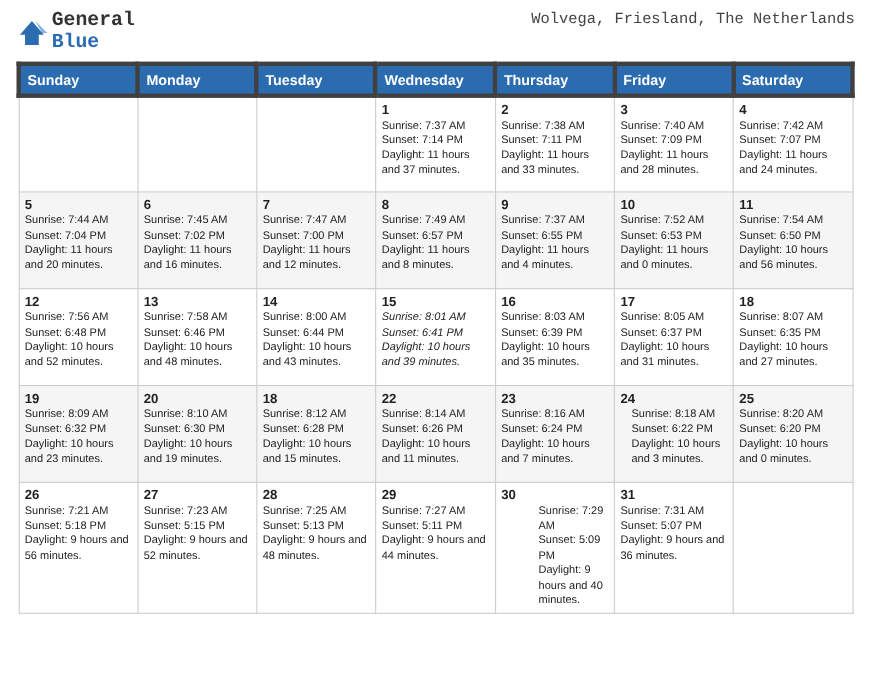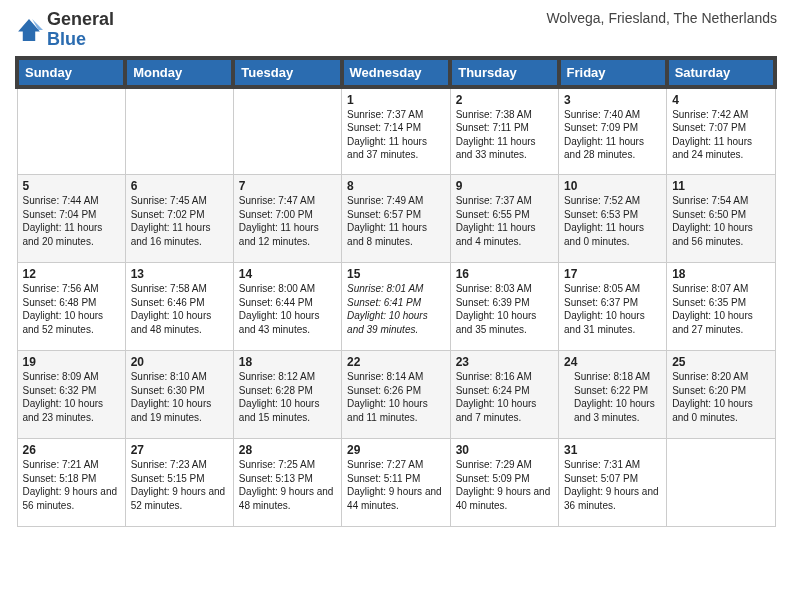--- a/index.html
+++ b/index.html
@@ -8,20 +8,21 @@
       background: #fff;
       width: 792px;
       min-height: 612px;
       padding: 10px 15px 15px 15px;
     }
     .header {
       display: flex;
       justify-content: space-between;
       align-items: flex-start;
       margin-bottom: 6px;
+      font-family: Liberation Mono, monospace;
     }
     .logo {
       display: flex;
       align-items: center;
       gap: 4px;
     }
     .logo-text {
       font-size: 18px;
       font-weight: bold;
       line-height: 1.1;
@@ -299,21 +300,21 @@
 Daylight: 9 hours and 48 minutes.</div>
         </td>
         <td>
           <span class="day-num">29</span>
           <div class="day-info" style="white-space: pre-line;">Sunrise: 7:27 AM
 Sunset: 5:11 PM
 Daylight: 9 hours and 44 minutes.</div>
         </td>
         <td>
           <span class="day-num">30</span>
-          <div class="day-info" style="white-space: pre-line;">Sunrise: 7:29 AM
+          <div class="day-info" style="white-space: pre-line; margin-left: 34px;">Sunrise: 7:29 AM
 Sunset: 5:09 PM
 Daylight: 9 hours and 40 minutes.</div>
         </td>
         <td>
           <span class="day-num">31</span>
           <div class="day-info" style="white-space: pre-line;">Sunrise: 7:31 AM
 Sunset: 5:07 PM
 Daylight: 9 hours and 36 minutes.</div>
         </td>
         <td class="empty"></td>

